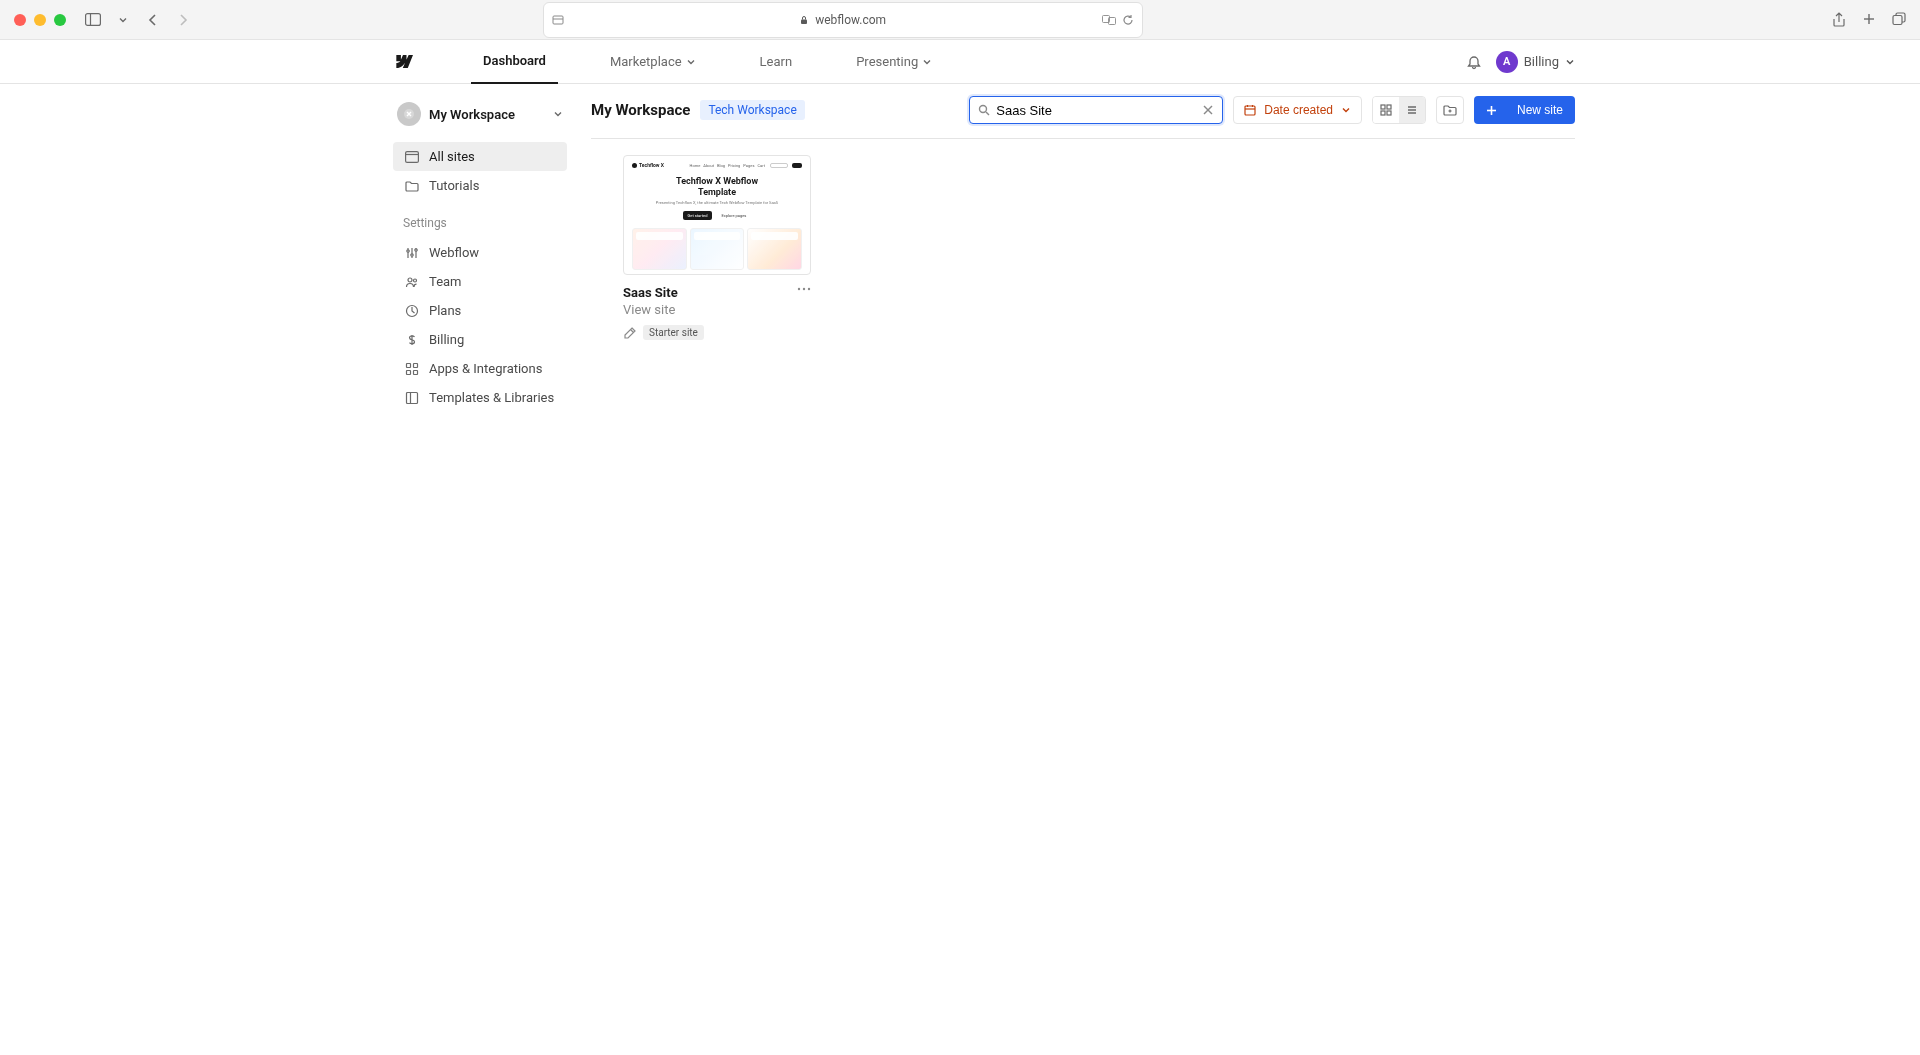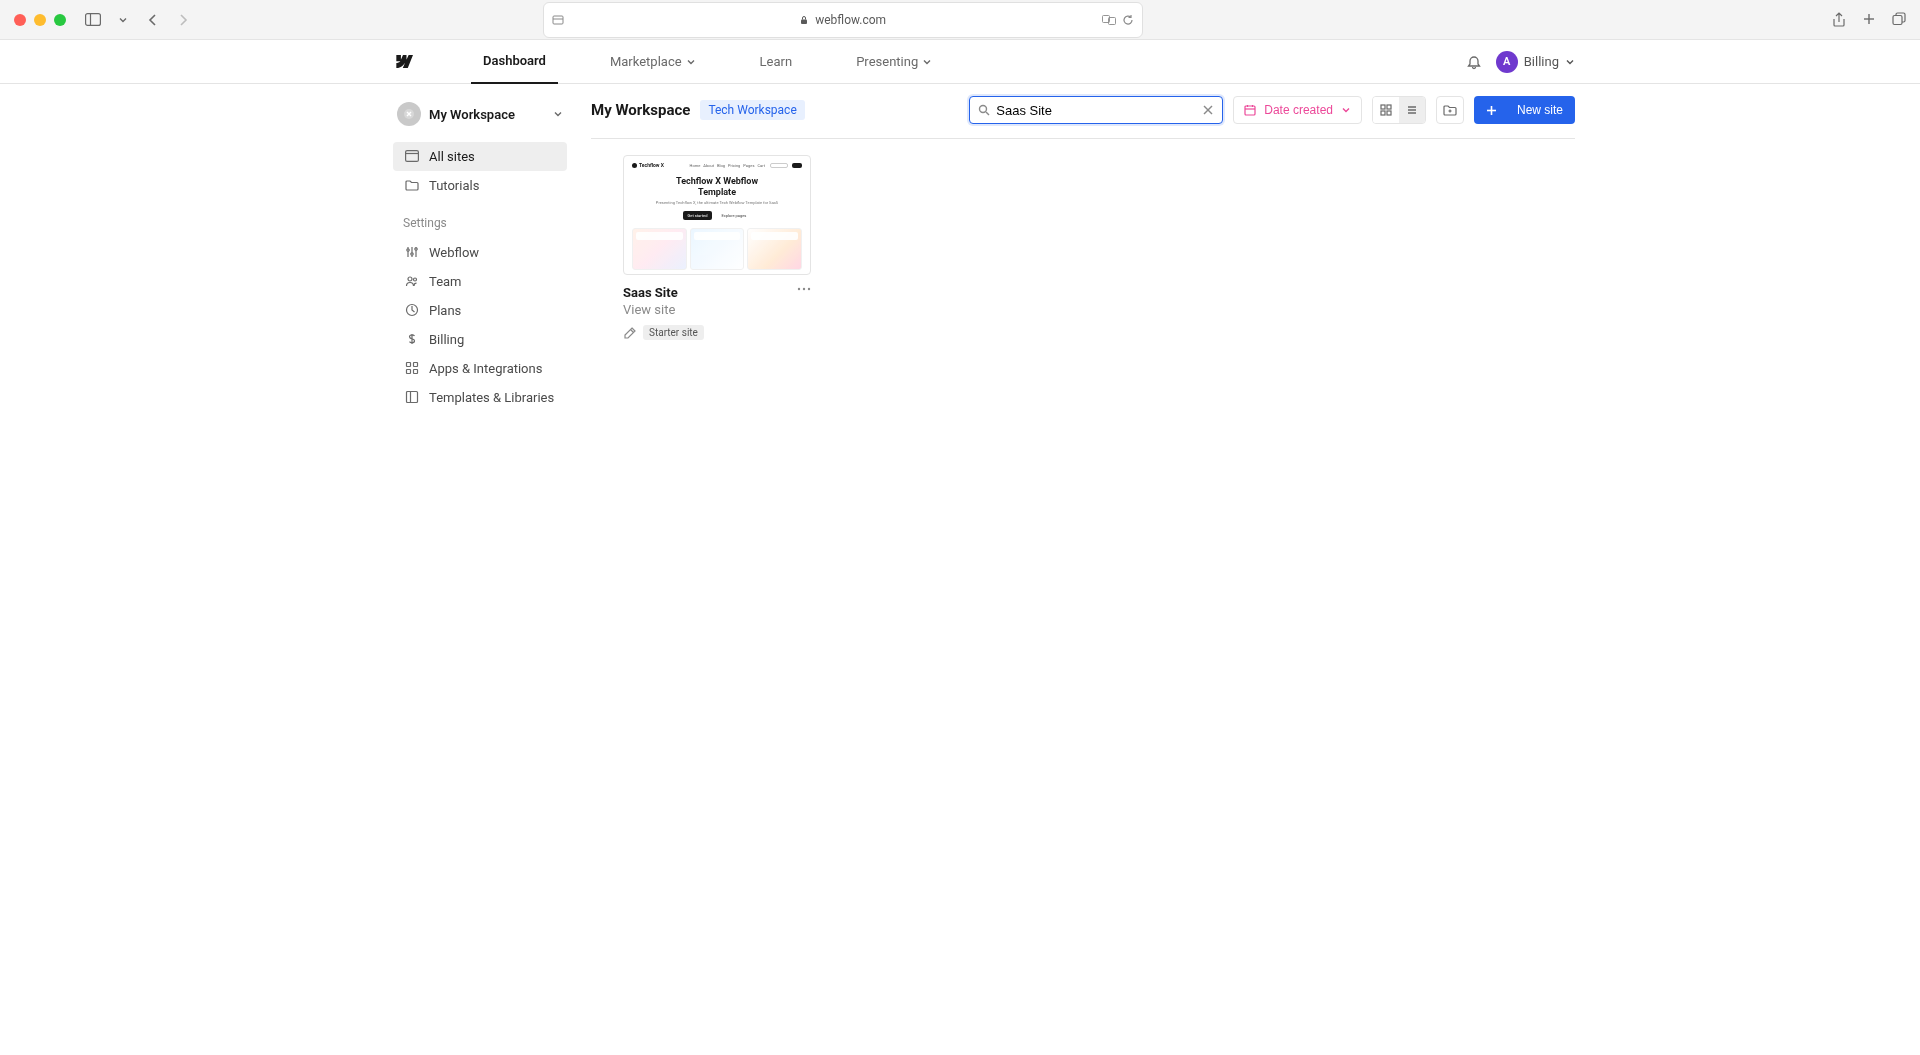--- a/index.html
+++ b/index.html
@@ -102,21 +102,21 @@
   padding: 6px 4px;
   margin-bottom: 10px;
   cursor:pointer;
 }
 .ws-icon {
   width: 24px; height:24px; border-radius:50%; background:#c9c9c9;
   display:flex; align-items:center; justify-content:center; color:#fff;
 }
 .ws-name { font-size:13px; font-weight:600; flex:1; }
 .sidebar-item {
-  display:flex; align-items:flex-start; gap:10px;
+  display:flex; align-items:flex-end; gap:10px;
   padding: 7px 12px;
   border-radius:4px;
   color:#4a4a4a;
   font-size:13px;
   cursor:pointer;
 }
 .sidebar-item .icon { width:14px; height:14px; color:#6a6a6a; display:flex; align-items:center; justify-content:center;}
 .sidebar-item.active { background:#eee; color:#1a1a1a; }
 .sidebar-section-label {
   font-size:12px; color:#8a8a8a; padding: 16px 10px 8px 10px;
@@ -150,21 +150,21 @@
 .search-icon-left, .search-icon-clear {
   position:absolute; top:50%; transform:translateY(-50%);
   color:#8a8a8a; width:14px; height:14px; display:flex; align-items:center; justify-content:center;
 }
 .search-icon-left { left:8px; }
 .search-icon-clear { right:8px; cursor:pointer; }
 
 .sort-btn {
   height:28px; border:1px solid #e4e4e4; border-radius:4px;
   background:#fff; display:flex; align-items:center; gap:8px;
-  padding: 0 10px; font-size:12px; color:#ec4899; cursor:pointer;
+  padding: 0 10px; font-size:12px; color:#c2410c; cursor:pointer;
 }
 .view-toggle {
   display:flex; border:1px solid #e4e4e4; border-radius:4px; overflow:hidden;
 }
 .view-toggle button {
   width:26px; height:26px; background:#fff; border:none;
   display:flex; align-items:center; justify-content:center; color:#6a6a6a; cursor:pointer;
 }
 .view-toggle button.active { background:#eee; }
 .icon-btn {

